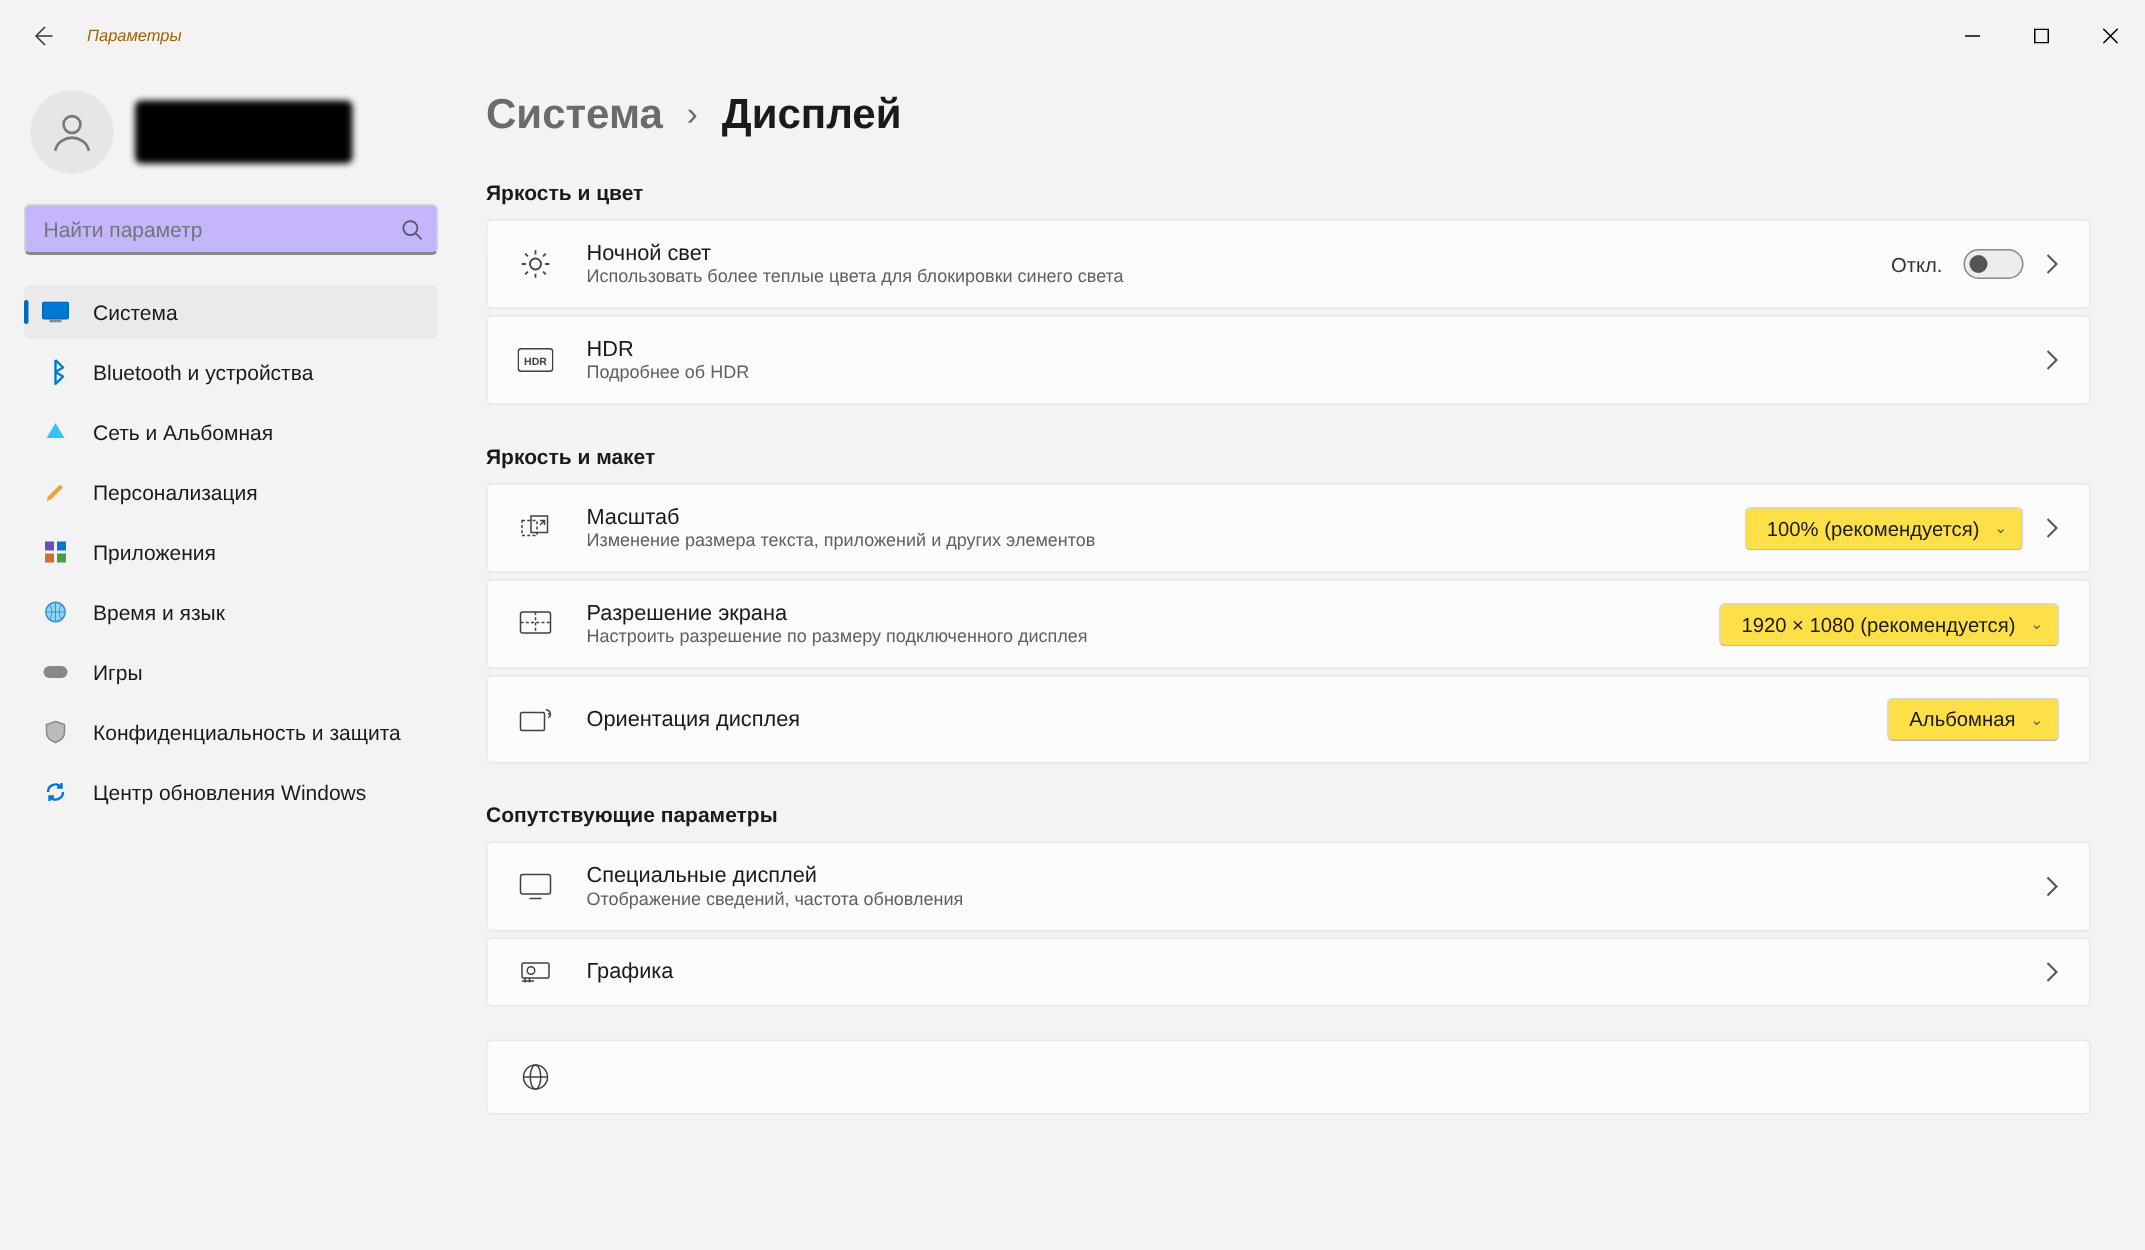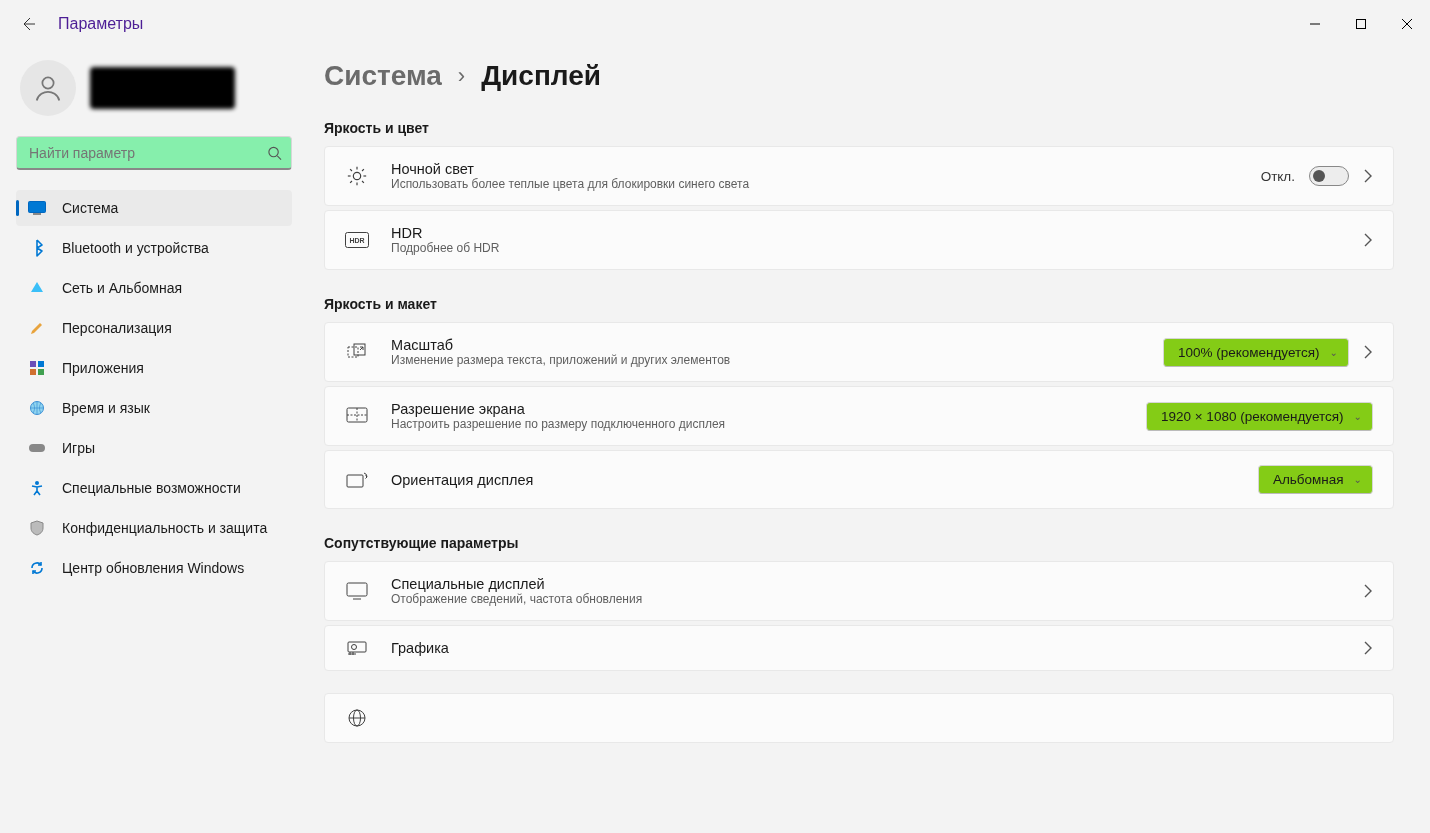--- a/index.html
+++ b/index.html
@@ -1,33 +1,33 @@
 <!DOCTYPE html>
 <html><head>
 <meta charset="utf-8">
 <style>
 * { margin: 0; padding: 0; box-sizing: border-box; font-family: "Segoe UI", -apple-system, sans-serif; }
 body { background: #f3f3f3; width: 1430px; height: 833px; overflow: hidden; color: #1a1a1a; }
 
 .titlebar { height: 48px; display: flex; align-items: center; justify-content: space-between; padding: 0 0 0 18px; }
 .titlebar-left { display: flex; align-items: center; gap: 20px; }
 .back-btn { width: 20px; height: 20px; display: flex; align-items: center; justify-content: center; cursor: pointer; }
-.title-text { font-size: 16px; color: #4c1d95; }
+.title-text { font-size: 11px; color: #a16207; font-style: italic; }
 .titlebar-right { display: flex; }
 .win-btn { width: 46px; height: 32px; display: flex; align-items: center; justify-content: center; cursor: pointer; }
 
 .main-layout { display: flex; height: calc(100% - 48px); }
 
 .sidebar { width: 300px; padding: 8px 8px 0 16px; flex-shrink: 0; }
 .user-block { display: flex; align-items: center; gap: 14px; padding: 4px 4px 20px 4px; }
 .avatar { width: 56px; height: 56px; border-radius: 50%; background: #e6e6e6; display: flex; align-items: center; justify-content: center; }
 .user-name-redact { width: 145px; height: 42px; background: #000; border-radius: 4px; filter: blur(2px); }
 
 .search-wrap { position: relative; margin-bottom: 20px; }
-.search-input { width: 100%; height: 34px; border: 1px solid #d6d6d6; border-bottom: 2px solid #888; border-radius: 4px; background: #86efac; padding: 0 36px 0 12px; font-size: 14px; outline: none; }
+.search-input { width: 100%; height: 34px; border: 1px solid #d6d6d6; border-bottom: 2px solid #888; border-radius: 4px; background: #c4b5fd; padding: 0 36px 0 12px; font-size: 14px; outline: none; }
 .search-icon-pos { position: absolute; right: 10px; top: 50%; transform: translateY(-50%); }
 
 .nav-list { list-style: none; display: flex; flex-direction: column; gap: 4px; }
 .nav-item { display: flex; align-items: center; gap: 16px; height: 36px; padding: 0 12px; border-radius: 4px; cursor: pointer; font-size: 14px; position: relative; }
 .nav-item.active { background: #eaeaea; }
 .nav-item.active::before { content: ""; position: absolute; left: 0; top: 10px; bottom: 10px; width: 3px; background: #0067c0; border-radius: 2px; }
 .nav-icon { width: 18px; height: 18px; display: flex; align-items: center; justify-content: center; }
 
 .content { flex: 1; padding: 12px 36px 0 24px; overflow-y: auto; }
 .breadcrumb { display: flex; align-items: center; gap: 16px; margin-bottom: 28px; }
@@ -43,21 +43,21 @@
 .card-body { flex: 1; }
 .card-title { font-size: 14.5px; }
 .card-desc { font-size: 12px; color: #5f5f5f; margin-top: 0; }
 .card-right { display: flex; align-items: center; gap: 14px; }
 .chevron { color: #555; }
 
 .toggle-label { font-size: 13.5px; color: #333; }
 .toggle { width: 40px; height: 20px; border-radius: 10px; border: 1px solid #888; background: #ededed; position: relative; }
 .toggle::after { content: ""; position: absolute; left: 3px; top: 3px; width: 12px; height: 12px; border-radius: 50%; background: #555; }
 
-.dropdown { border: 1px solid #d6d6d6; background: #84cc16; border-radius: 4px; padding: 6px 10px 6px 14px; display: flex; align-items: center; gap: 10px; font-size: 13.5px; cursor: pointer; border-bottom: 1.5px solid #bbb; }
+.dropdown { border: 1px solid #d6d6d6; background: #fde047; border-radius: 4px; padding: 6px 10px 6px 14px; display: flex; align-items: center; gap: 10px; font-size: 13.5px; cursor: pointer; border-bottom: 1.5px solid #bbb; }
 .dd-caret { font-size: 10px; color: #555; }
 
 svg { display: block; }
 </style>
 </head>
 <body>
 
 <div class="titlebar">
   <div class="titlebar-left">
     <div class="back-btn">
@@ -164,29 +164,20 @@
           </span>
         <span>Время и язык</span>
       </li>
       <li class="nav-item">
         <span class="nav-icon">
             <svg width="18" height="12" viewBox="0 0 18 12">
               <rect x="1" y="2" width="16" height="8" rx="4" fill="#888"></rect>
             </svg>
           </span>
         <span>Игры</span>
-      </li>
-      <li class="nav-item">
-        <span class="nav-icon">
-            <svg width="16" height="16" viewBox="0 0 16 16">
-              <circle cx="8" cy="3" r="2" fill="#0078d4"></circle>
-              <path d="M3 6l5 1 5-1M8 7v4l-3 4M8 11l3 4" stroke="#0078d4" stroke-width="1.6" fill="none"></path>
-            </svg>
-          </span>
-        <span>Специальные возможности</span>
       </li>
       <li class="nav-item">
         <span class="nav-icon">
             <svg width="14" height="16" viewBox="0 0 14 16">
               <path d="M7 1l6 2v5c0 4-3 6-6 7-3-1-6-3-6-7V3l6-2z" fill="#bbb" stroke="#888"></path>
             </svg>
           </span>
         <span>Конфиденциальность и защита</span>
       </li>
       <li class="nav-item">

